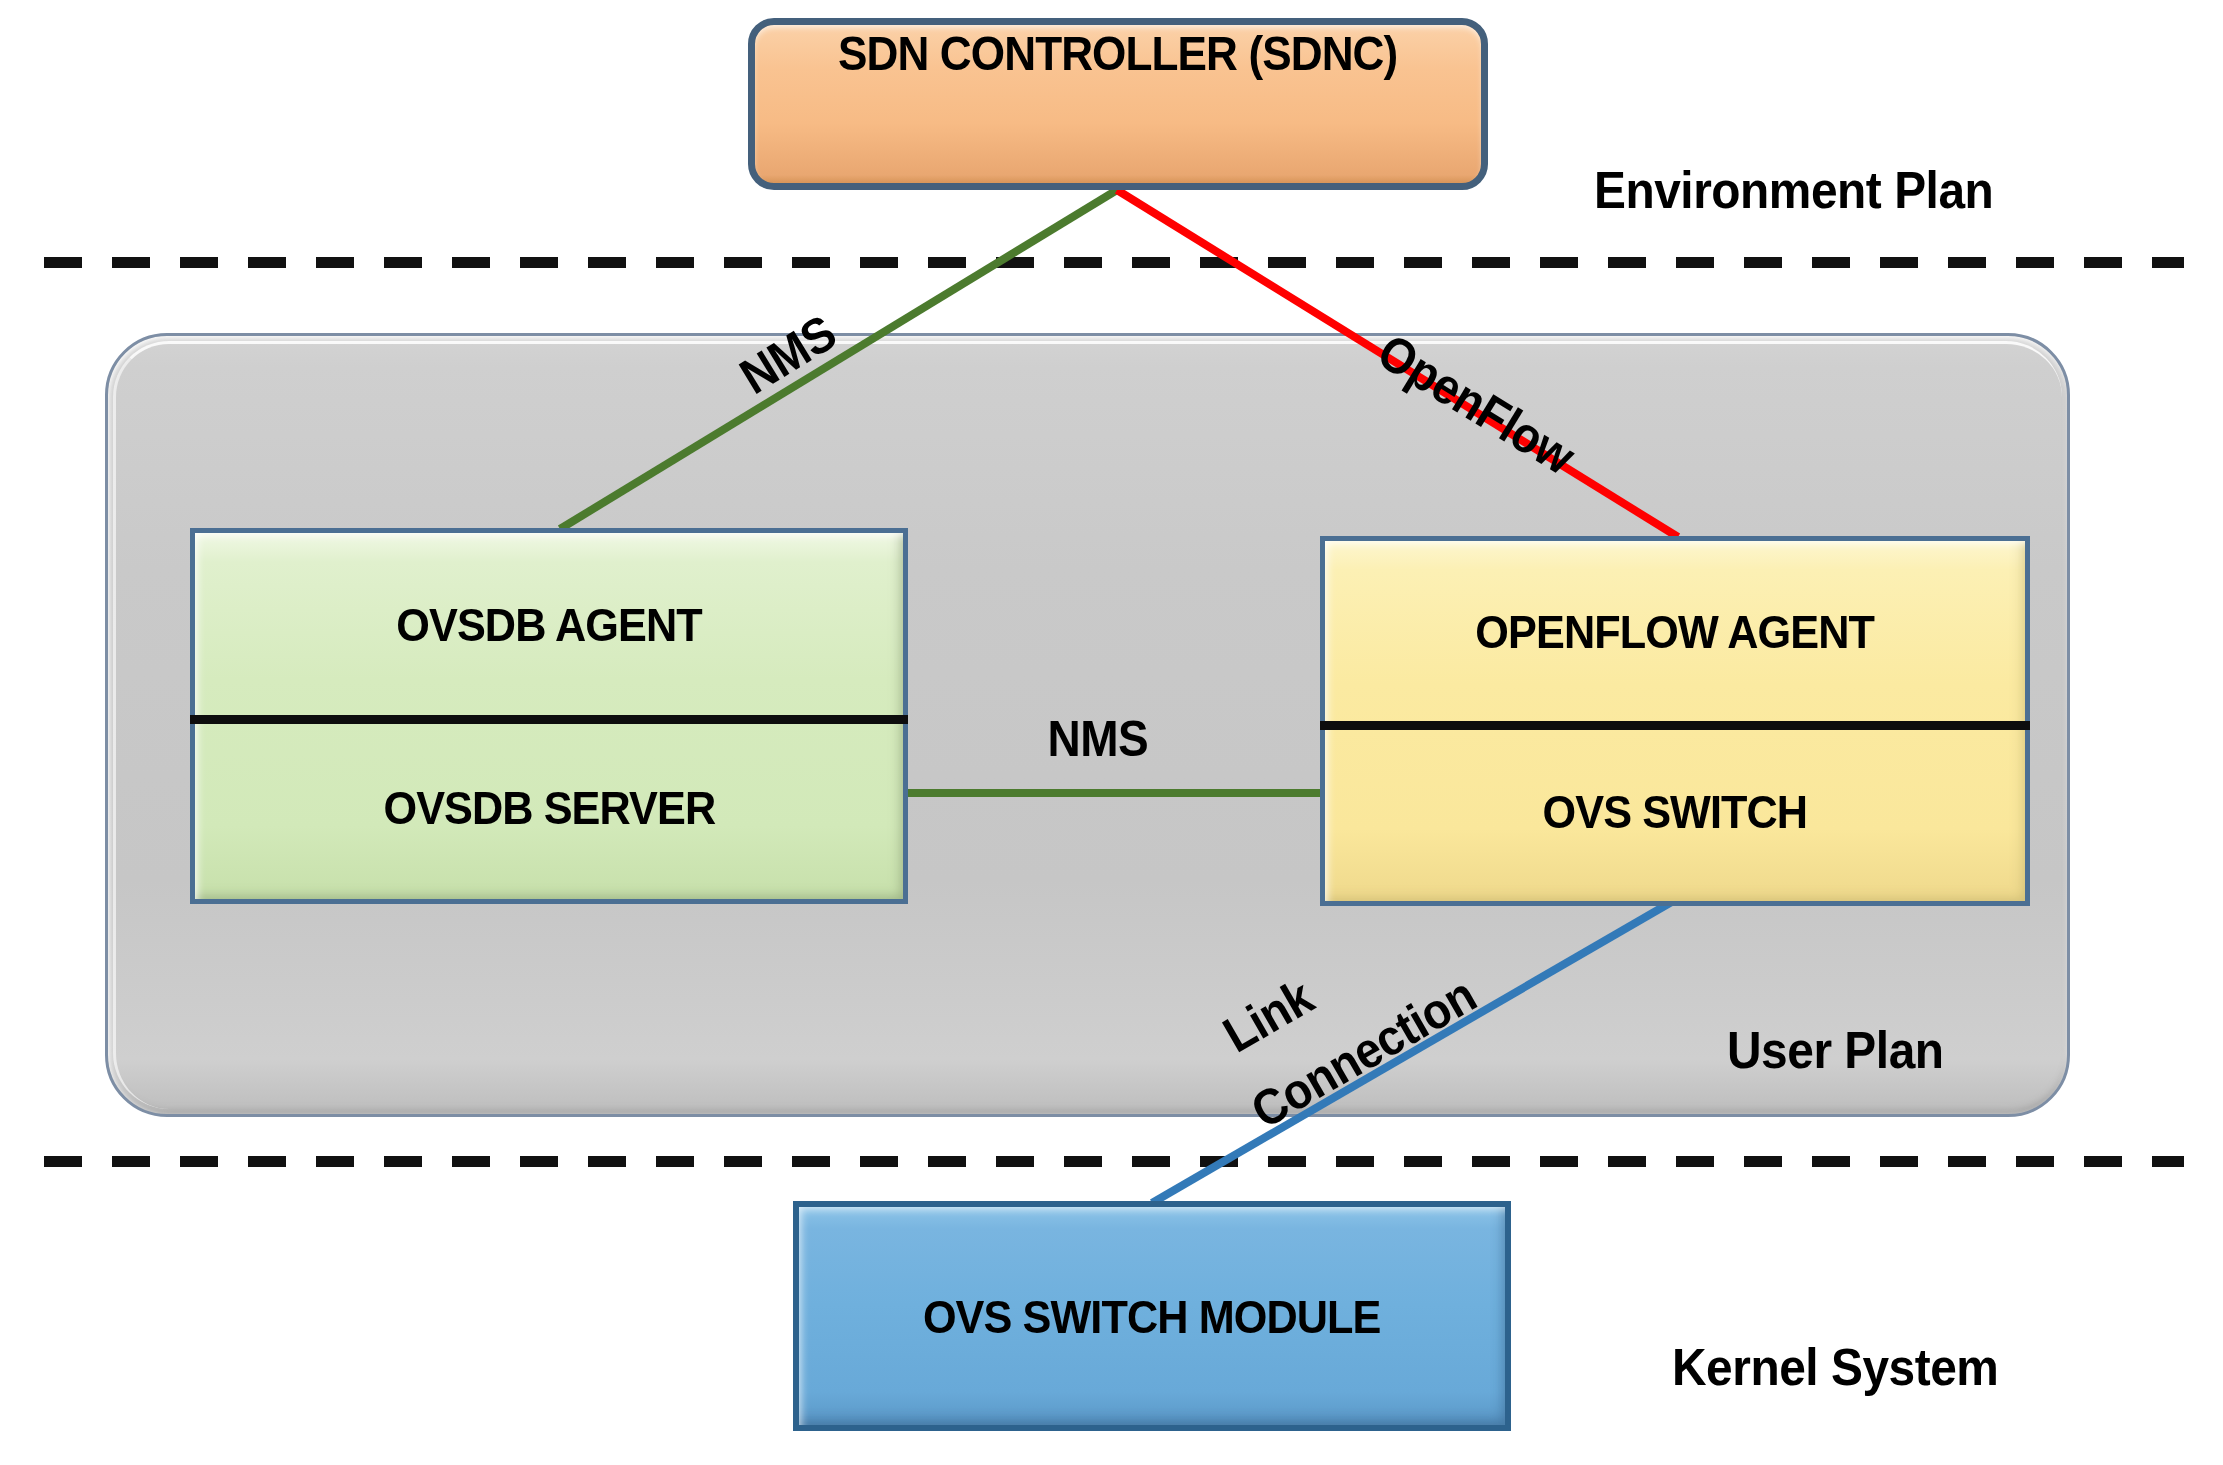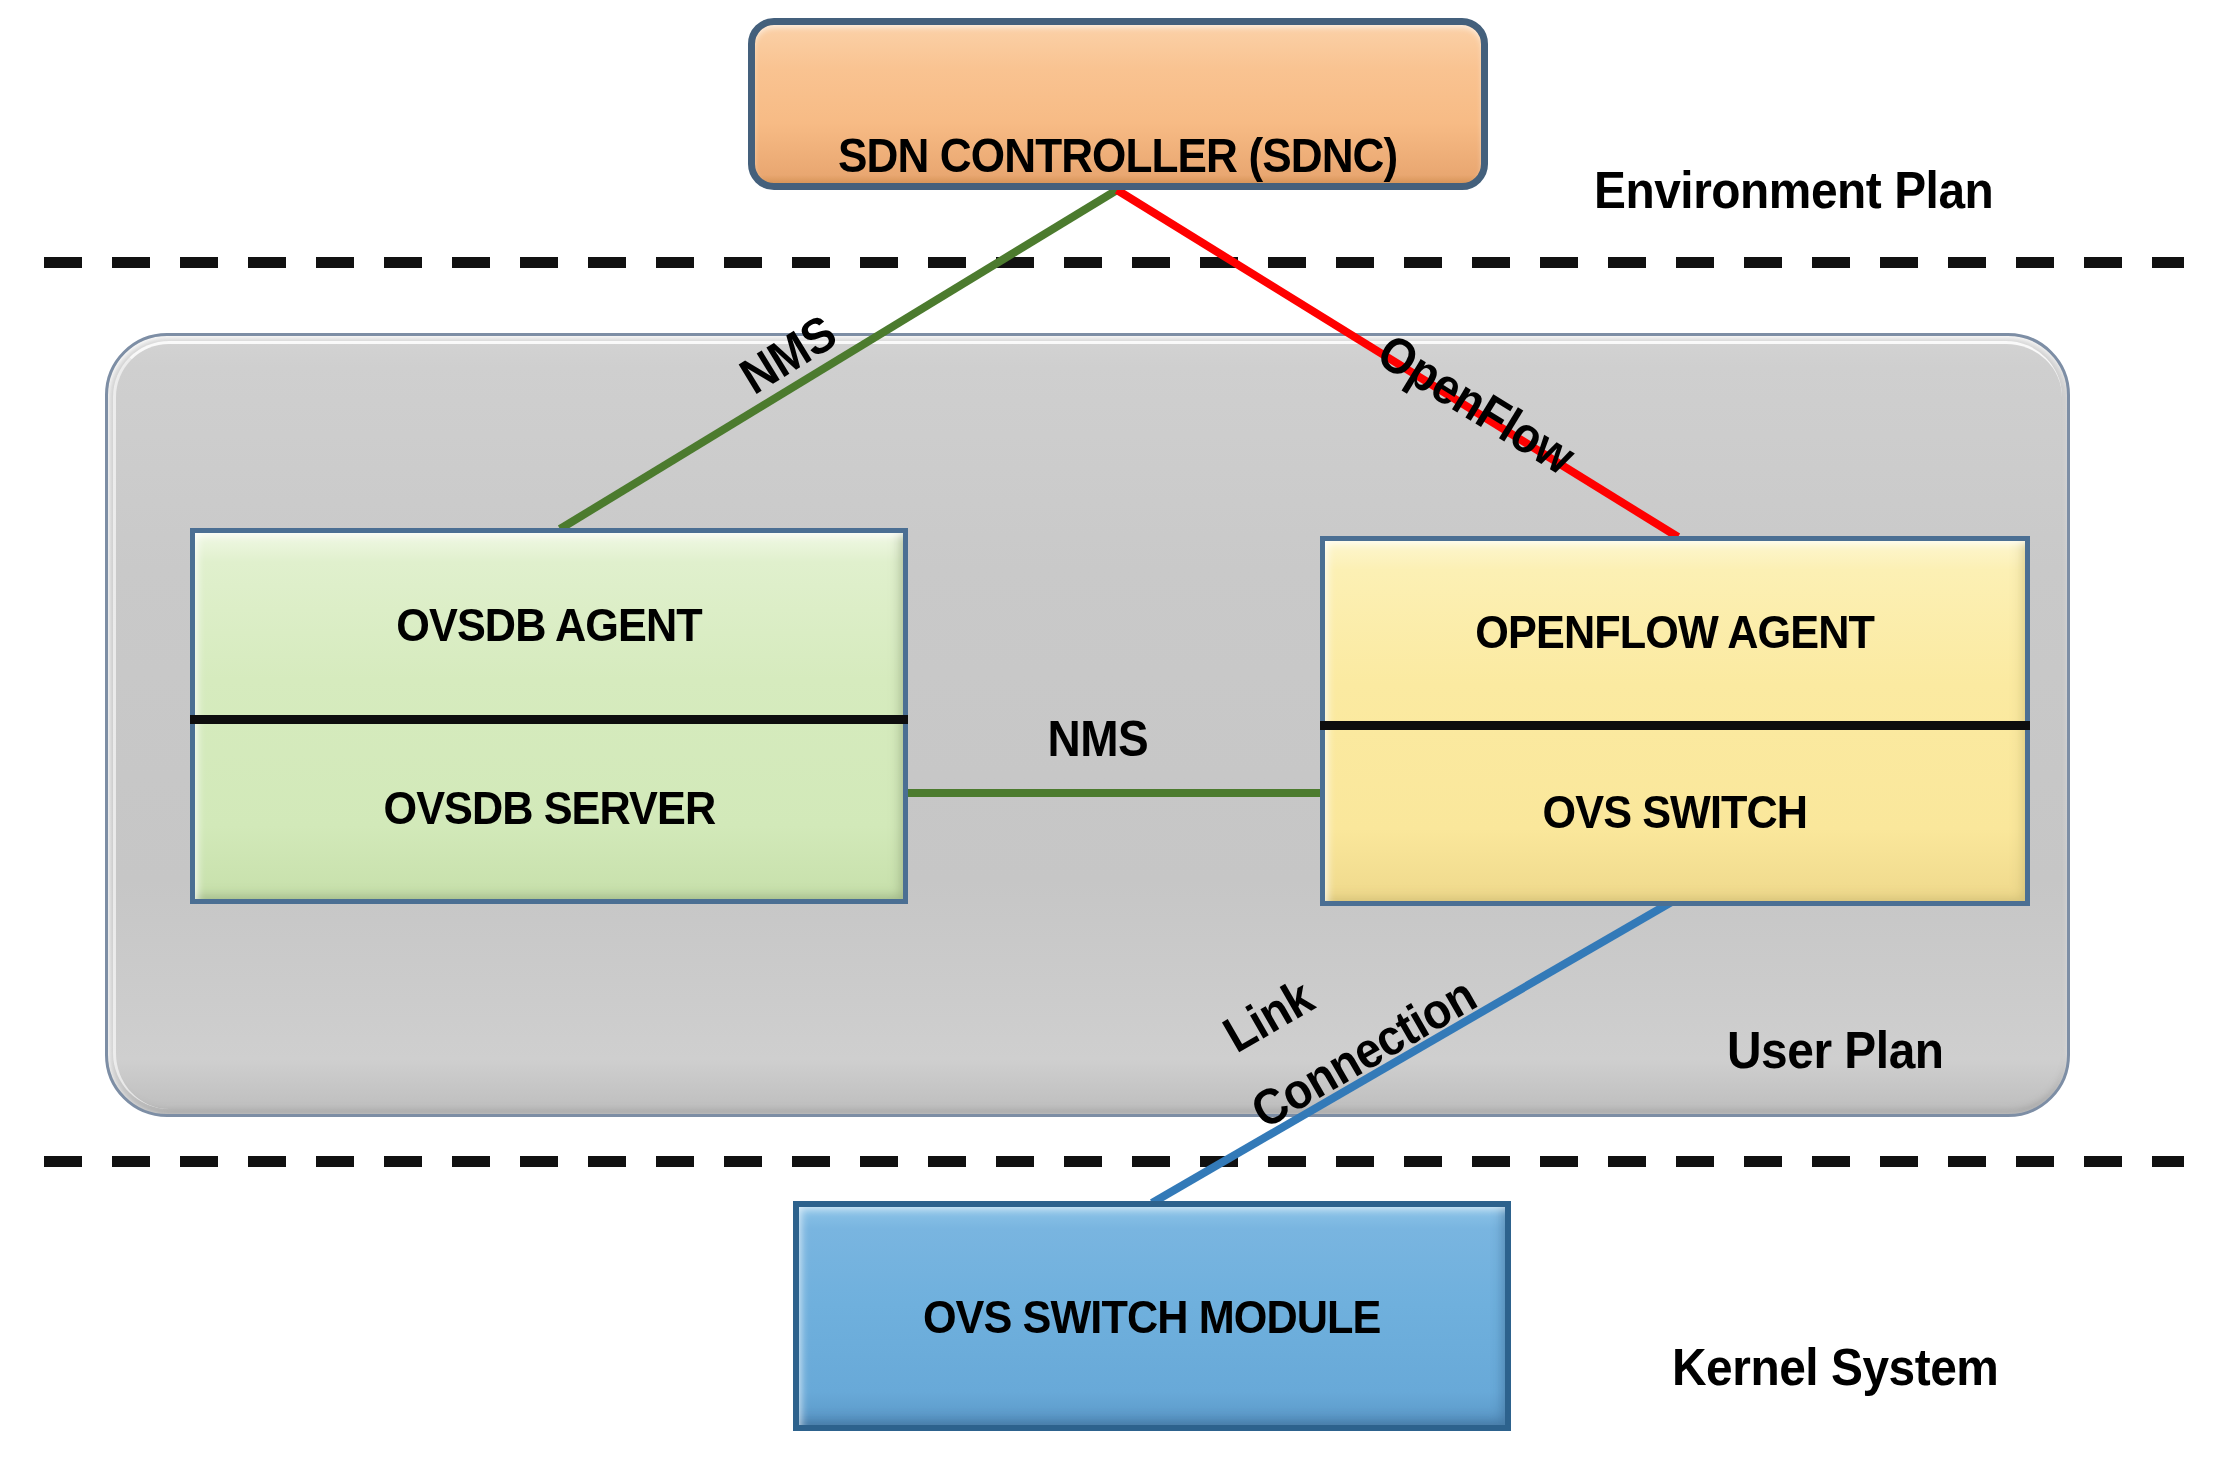--- a/index.html
+++ b/index.html
@@ -68,21 +68,21 @@
   
   #sdn-controller {
     position: absolute;
     left: 748px; top: 18px;
     width: 740px; height: 172px;
     border-radius: 26px;
     background: linear-gradient(to bottom,
        #fbd1a8 0%, #f9c391 28%, #f7bb85 62%, #e9a771 95%, #d79559 100%);
     border: 7px solid #44607c;
     box-sizing: border-box;
-    display: flex; align-items: flex-end; justify-content: center;
+    display: flex; align-items: flex-start; justify-content: center;
     box-shadow: inset 0 4px 6px -2px rgba(255,255,255,0.75);
   }
   #sdn-controller .box-text {
     font-size: 49px; font-weight: bold; color: #000000;
     letter-spacing: -1px; white-space: nowrap;
     transform: scaleX(0.9);
   }
 
   
   .stack-box {

